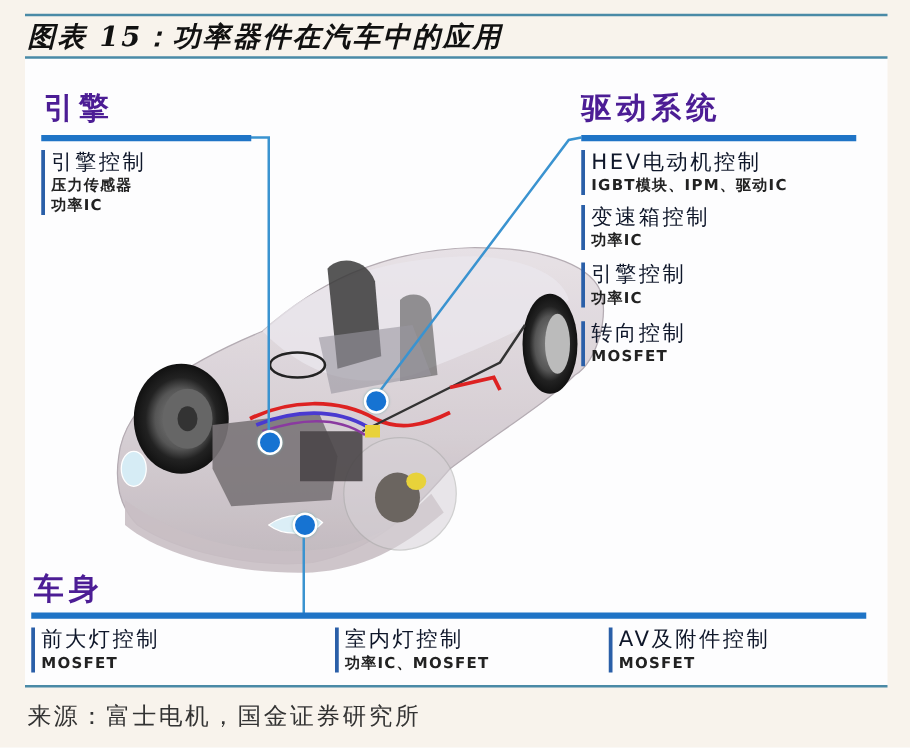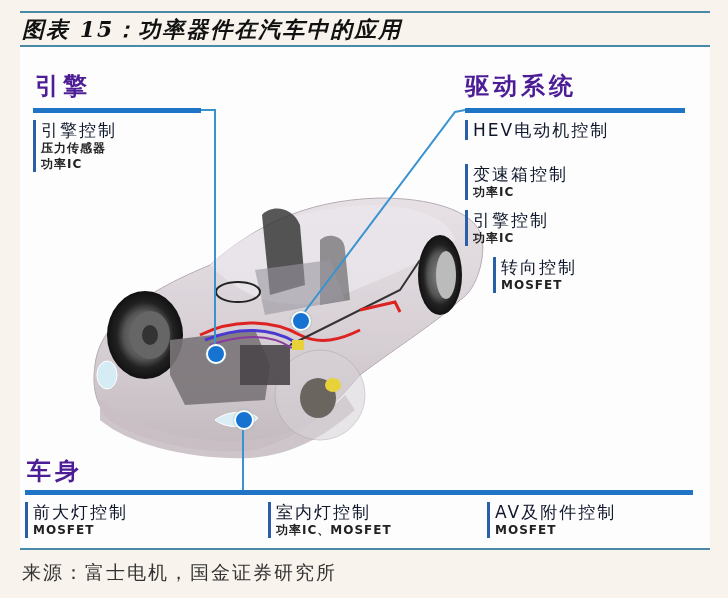--- a/index.html
+++ b/index.html
@@ -92,30 +92,31 @@
 <div class="item" style="left:33px;top:120px;">
   <div class="h">引擎控制</div>
   <div class="s">压力传感器</div>
   <div class="s">功率IC</div>
 </div>
 
 <div class="sect" style="left:465px;top:70px;">驱动系统</div>
 <div class="bar" style="left:465px;top:108px;width:220px;"></div>
 <div class="item" style="left:465px;top:120px;">
   <div class="h">HEV电动机控制</div>
+  <div class="s">IGBT模块、IPM、驱动IC</div>
 </div>
 <div class="item" style="left:465px;top:164px;">
   <div class="h">变速箱控制</div>
   <div class="s">功率IC</div>
 </div>
 <div class="item" style="left:465px;top:210px;">
   <div class="h">引擎控制</div>
   <div class="s">功率IC</div>
 </div>
-<div class="item" style="left:465px;top:257px;margin-left:28px;">
+<div class="item" style="left:465px;top:257px;">
   <div class="h">转向控制</div>
   <div class="s">MOSFET</div>
 </div>
 
 <div class="sect" style="left:27px;top:455px;">车身</div>
 <div class="bar" style="left:25px;top:490px;width:668px;"></div>
 <div class="item" style="left:25px;top:502px;">
   <div class="h">前大灯控制</div>
   <div class="s">MOSFET</div>
 </div>

